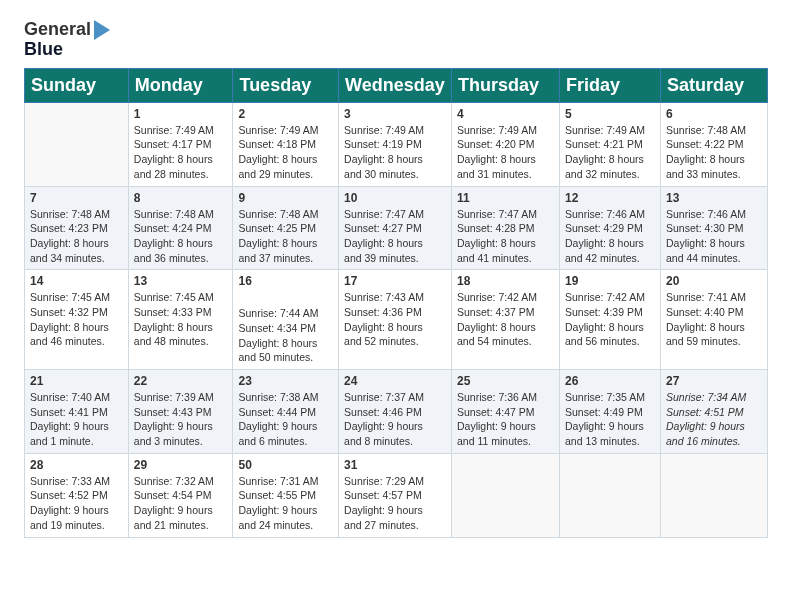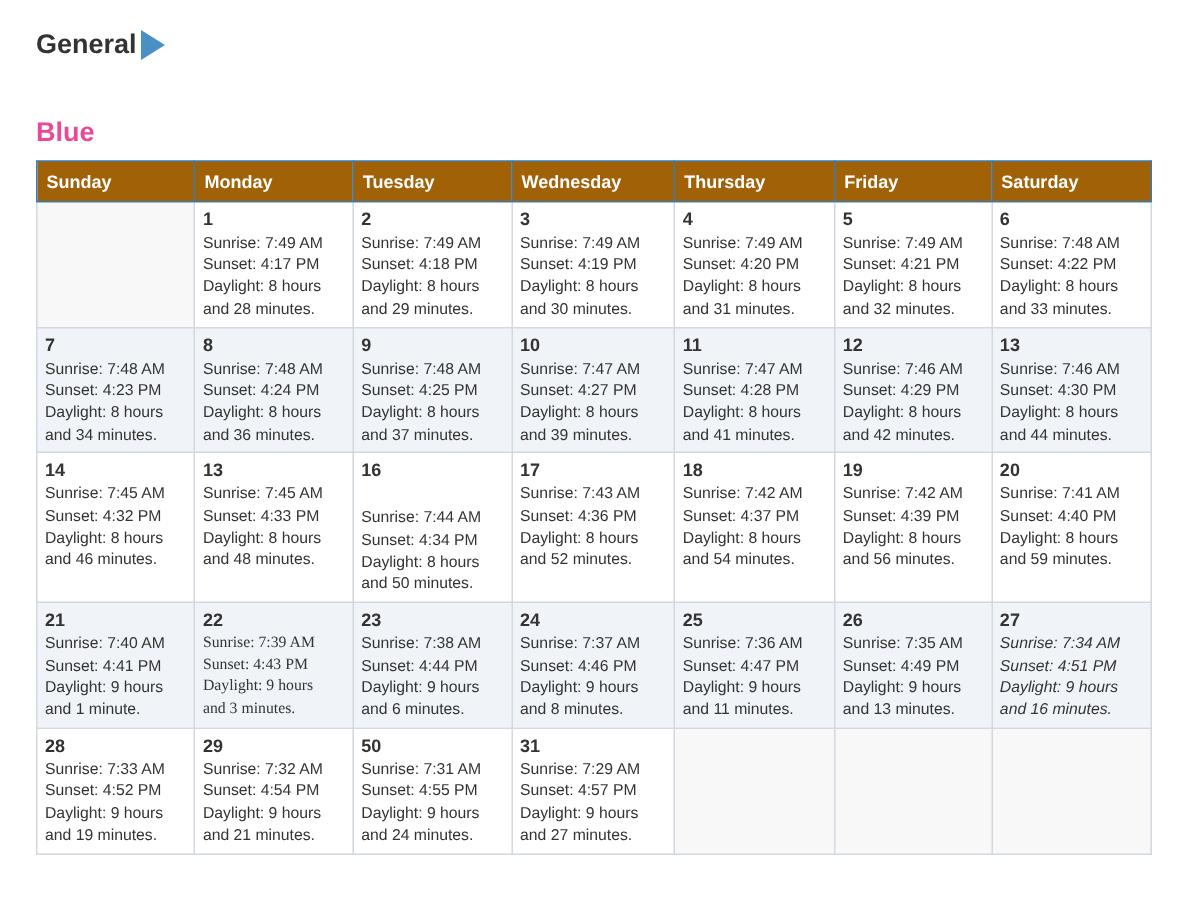--- a/index.html
+++ b/index.html
@@ -41,25 +41,25 @@
       color: #555;
       margin-top: 2px;
     }
     table {
       width: 100%;
       border-collapse: collapse;
       margin-top: 8px;
       font-size: 11px;
     }
     thead tr th {
-      background: #a16207;
+      background: #0f766e;
       color: #fff;
       text-align: left;
       padding: 6px 6px;
-      font-size: 12px;
+      font-size: 18px;
       font-weight: bold;
       border: 1px solid #3a7ab0;
     }
     tbody tr td {
       border: 1px solid #d0d8e0;
       vertical-align: top;
       padding: 4px 5px;
       min-height: 60px;
       width: 113px;
       background: #fff;
@@ -83,26 +83,26 @@
     }
     tbody tr:nth-child(even) .empty-cell {
       background: #eaeef2;
     }
   </style>
 </head>
 <body>
 
 <div class="header-top">
   <div class="logo">
-    <div style="display:flex;flex-direction:column;align-items:flex-end;gap:39px;">
+    <div style="display:flex;flex-direction:column;align-items:flex-end;">
       <div style="display:flex;align-items:center;">
         <span class="logo-text">General</span>
         <div style="width:0;height:0;border-top:10px solid transparent;border-bottom:10px solid transparent;border-left:16px solid #4a90c4;margin-left:3px;"></div>
       </div>
-      <span class="logo-text" style="color:#ec4899;align-self:flex-start;">Blue</span>
+      <span class="logo-text" style="color:#0f172a;align-self:flex-start;">Blue</span>
     </div>
   </div>
   <div class="title-area">
     <div class="main-title"></div>
     <div class="subtitle"></div>
   </div>
 </div>
 
 <table>
   <thead>
@@ -267,21 +267,21 @@
       <tr>
         <td>
           <div class="day-num">21</div>
           <div class="day-info" style="white-space: pre-line;">Sunrise: 7:40 AM
 Sunset: 4:41 PM
 Daylight: 9 hours
 and 1 minute.</div>
         </td>
         <td>
           <div class="day-num">22</div>
-          <div class="day-info" style="white-space: pre-line; font-family: Liberation Serif, serif;">Sunrise: 7:39 AM
+          <div class="day-info" style="white-space: pre-line;">Sunrise: 7:39 AM
 Sunset: 4:43 PM
 Daylight: 9 hours
 and 3 minutes.</div>
         </td>
         <td>
           <div class="day-num">23</div>
           <div class="day-info" style="white-space: pre-line;">Sunrise: 7:38 AM
 Sunset: 4:44 PM
 Daylight: 9 hours
 and 6 minutes.</div>

